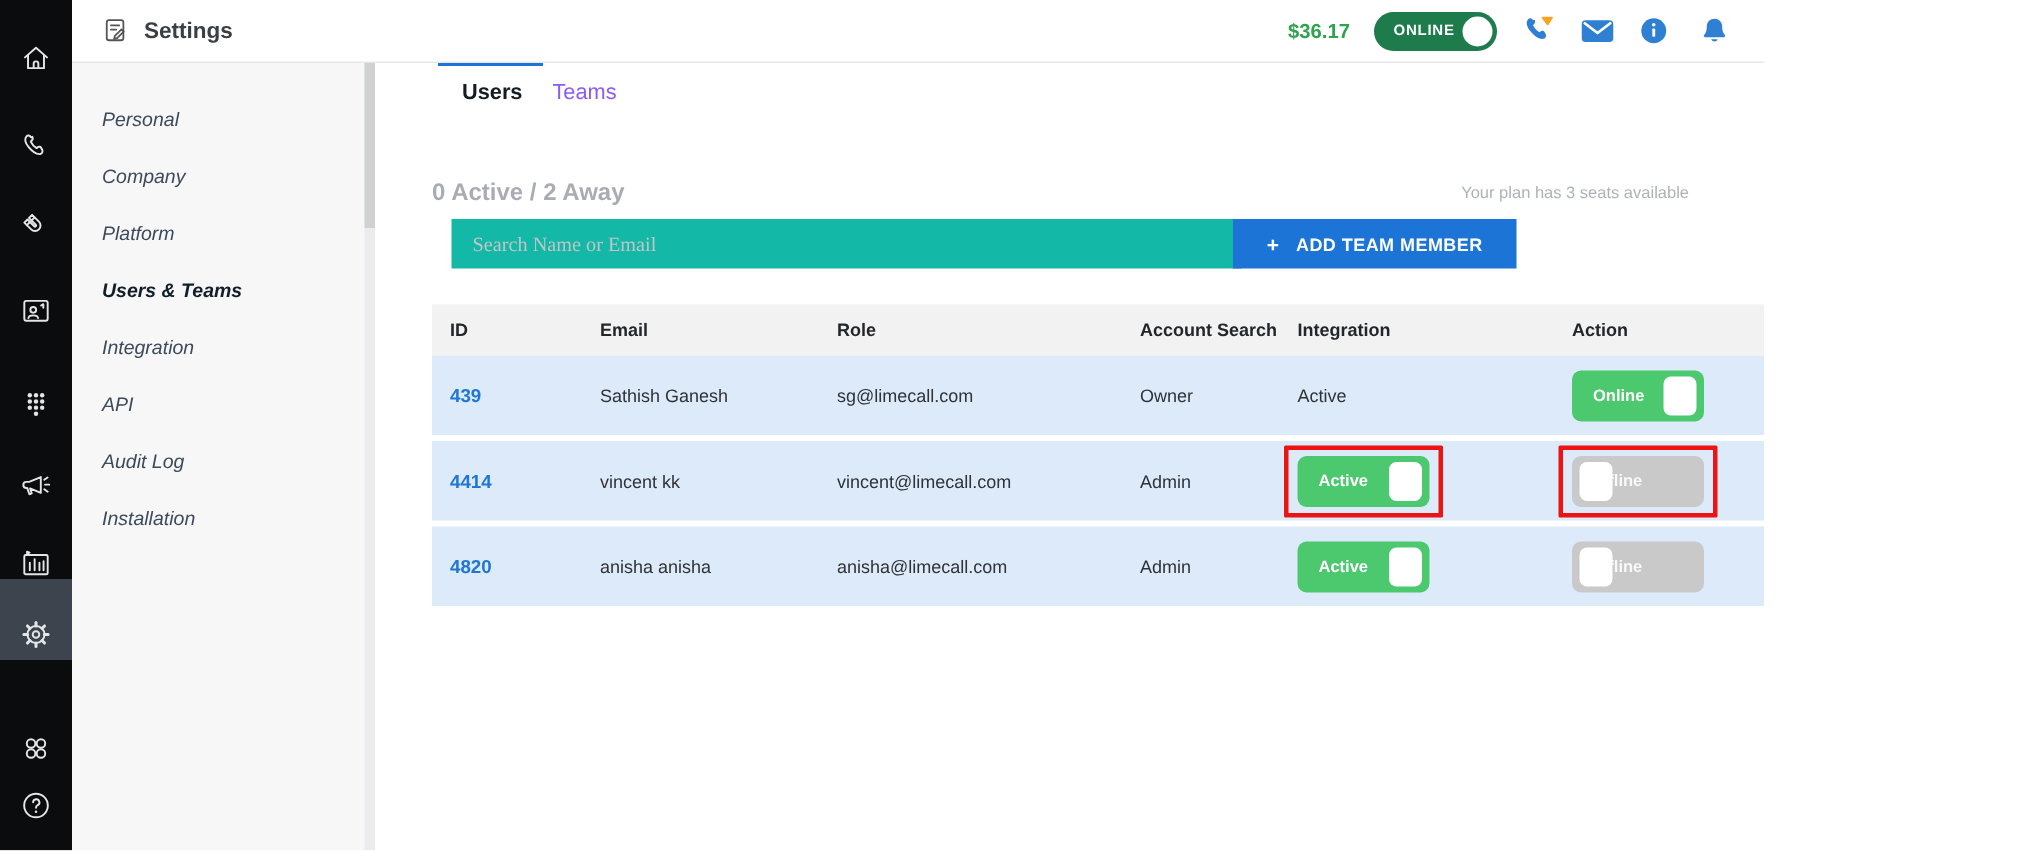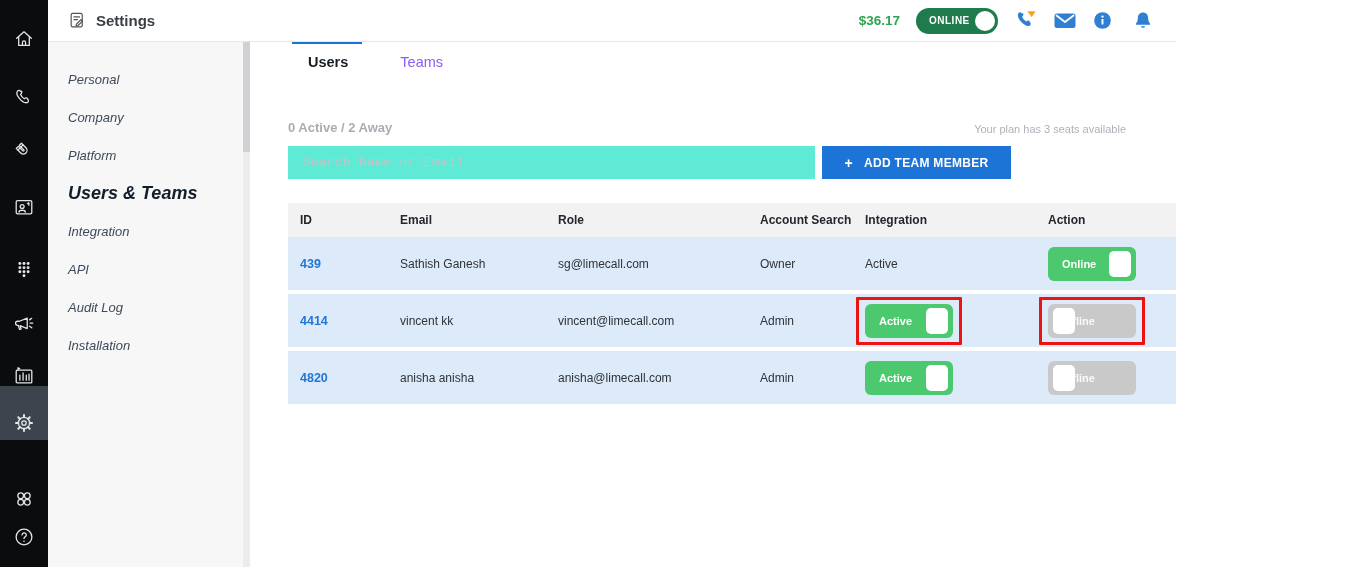--- a/index.html
+++ b/index.html
@@ -20,33 +20,33 @@
   .balance { font-size: 13.5px; font-weight: bold; color: #2fa34d; margin-right: 16px; }
   .presence-pill { position: relative; width: 82px; height: 26px; border-radius: 13px; background: #1e7b4b; display: flex; align-items: center; cursor: pointer; margin-right: 16px; }
   .presence-label { color: #fff; font-size: 10px; font-weight: 800; letter-spacing: .5px; margin-left: 13px; }
   .presence-knob { position: absolute; right: 3px; top: 3px; width: 20px; height: 20px; border-radius: 50%; background: #fff; }
   .topbar-icons { display: flex; align-items: center; gap: 15px; }
   .topbar-icons .tb-icon { display: flex; cursor: pointer; }
 
   
   .settings-nav { position: absolute; left: 48px; top: 42px; width: 202px; bottom: 0; background: #f7f7f8; padding-top: 18px; z-index: 3; font-style: italic; }
   .nav-item { height: 38px; display: flex; align-items: center; padding-left: 20px; font-size: 13px; color: #3c4a5a; cursor: pointer; }
-  .nav-item.active { font-weight: bold; color: #121e2a; font-size: 18px; }
+  .nav-item.active { font-weight: bold; color: #121e2a; font-size: 13px; }
   .nav-scroll { position: absolute; right: 0; top: 0; bottom: 0; width: 7px; background: #ececee; }
   .nav-thumb { position: absolute; top: 0; right: 0; width: 7px; height: 110px; background: #cfd1d4; cursor: pointer; }
 
   
   .content { position: absolute; left: 250px; top: 42px; right: 0; bottom: 0; background: #fff; }
   .tab-indicator { position: absolute; left: 42px; top: -3px; width: 70px; height: 5px; background: #1b74d6; }
-  .tabs { position: absolute; left: 58px; top: 12px; display: flex; gap: 52px; }
+  .tabs { position: absolute; left: 58px; top: 12px; display: flex; gap: 20px; }
   .tab { font-size: 14.5px; color: #8b5cf6; cursor: pointer; }
   .tab.active { font-weight: bold; color: #151d24; }
-  .status-summary { position: absolute; left: 38px; top: 78px; font-size: 13px; font-weight: bold; color: #a9adb3; }
+  .status-summary { position: absolute; left: 38px; top: 78px; font-size: 16px; font-weight: bold; color: #a9adb3; }
   .seats-note { position: absolute; right: 50px; top: 81px; font-size: 11px; color: #aeb2b8; }
-  .search-input { position: absolute; left: 38px; top: 104px; width: 527px; height: 33px; background: #5eead4; border: none; outline: none; padding: 0 14px; font-size: 13.5px; font-family: Liberation Mono, monospace; color: #444; }
+  .search-input { position: absolute; left: 51px; top: 104px; width: 527px; height: 33px; background: #14b8a6; border: none; outline: none; padding: 0 14px; font-size: 13.5px; font-family: Liberation Serif, serif; color: #444; }
   .search-input::placeholder { color: #c2c4c8; }
   .add-btn { position: absolute; left: 572px; top: 104px; width: 189px; height: 33px; background: #1b74d6; border: none; color: #fff; font-size: 12px; font-weight: bold; letter-spacing: .3px; display: flex; align-items: center; justify-content: center; gap: 11px; cursor: pointer; font-family: "Liberation Sans", sans-serif; }
   .add-btn .plus { font-size: 14px; font-weight: bold; }
 
   
   .table { position: absolute; left: 38px; top: 161px; width: 1020px; }
   .thead, .row { display: grid; grid-template-columns: 100px 158px 202px 105px 183px 176px 96px; }
   .thead { height: 34px; background: #f2f2f3; }
   .thead .cell { font-size: 12px; font-weight: bold; color: #23272c; }
   .cell { display: flex; align-items: center; padding-left: 12px; font-size: 12px; color: #2f3338; }

